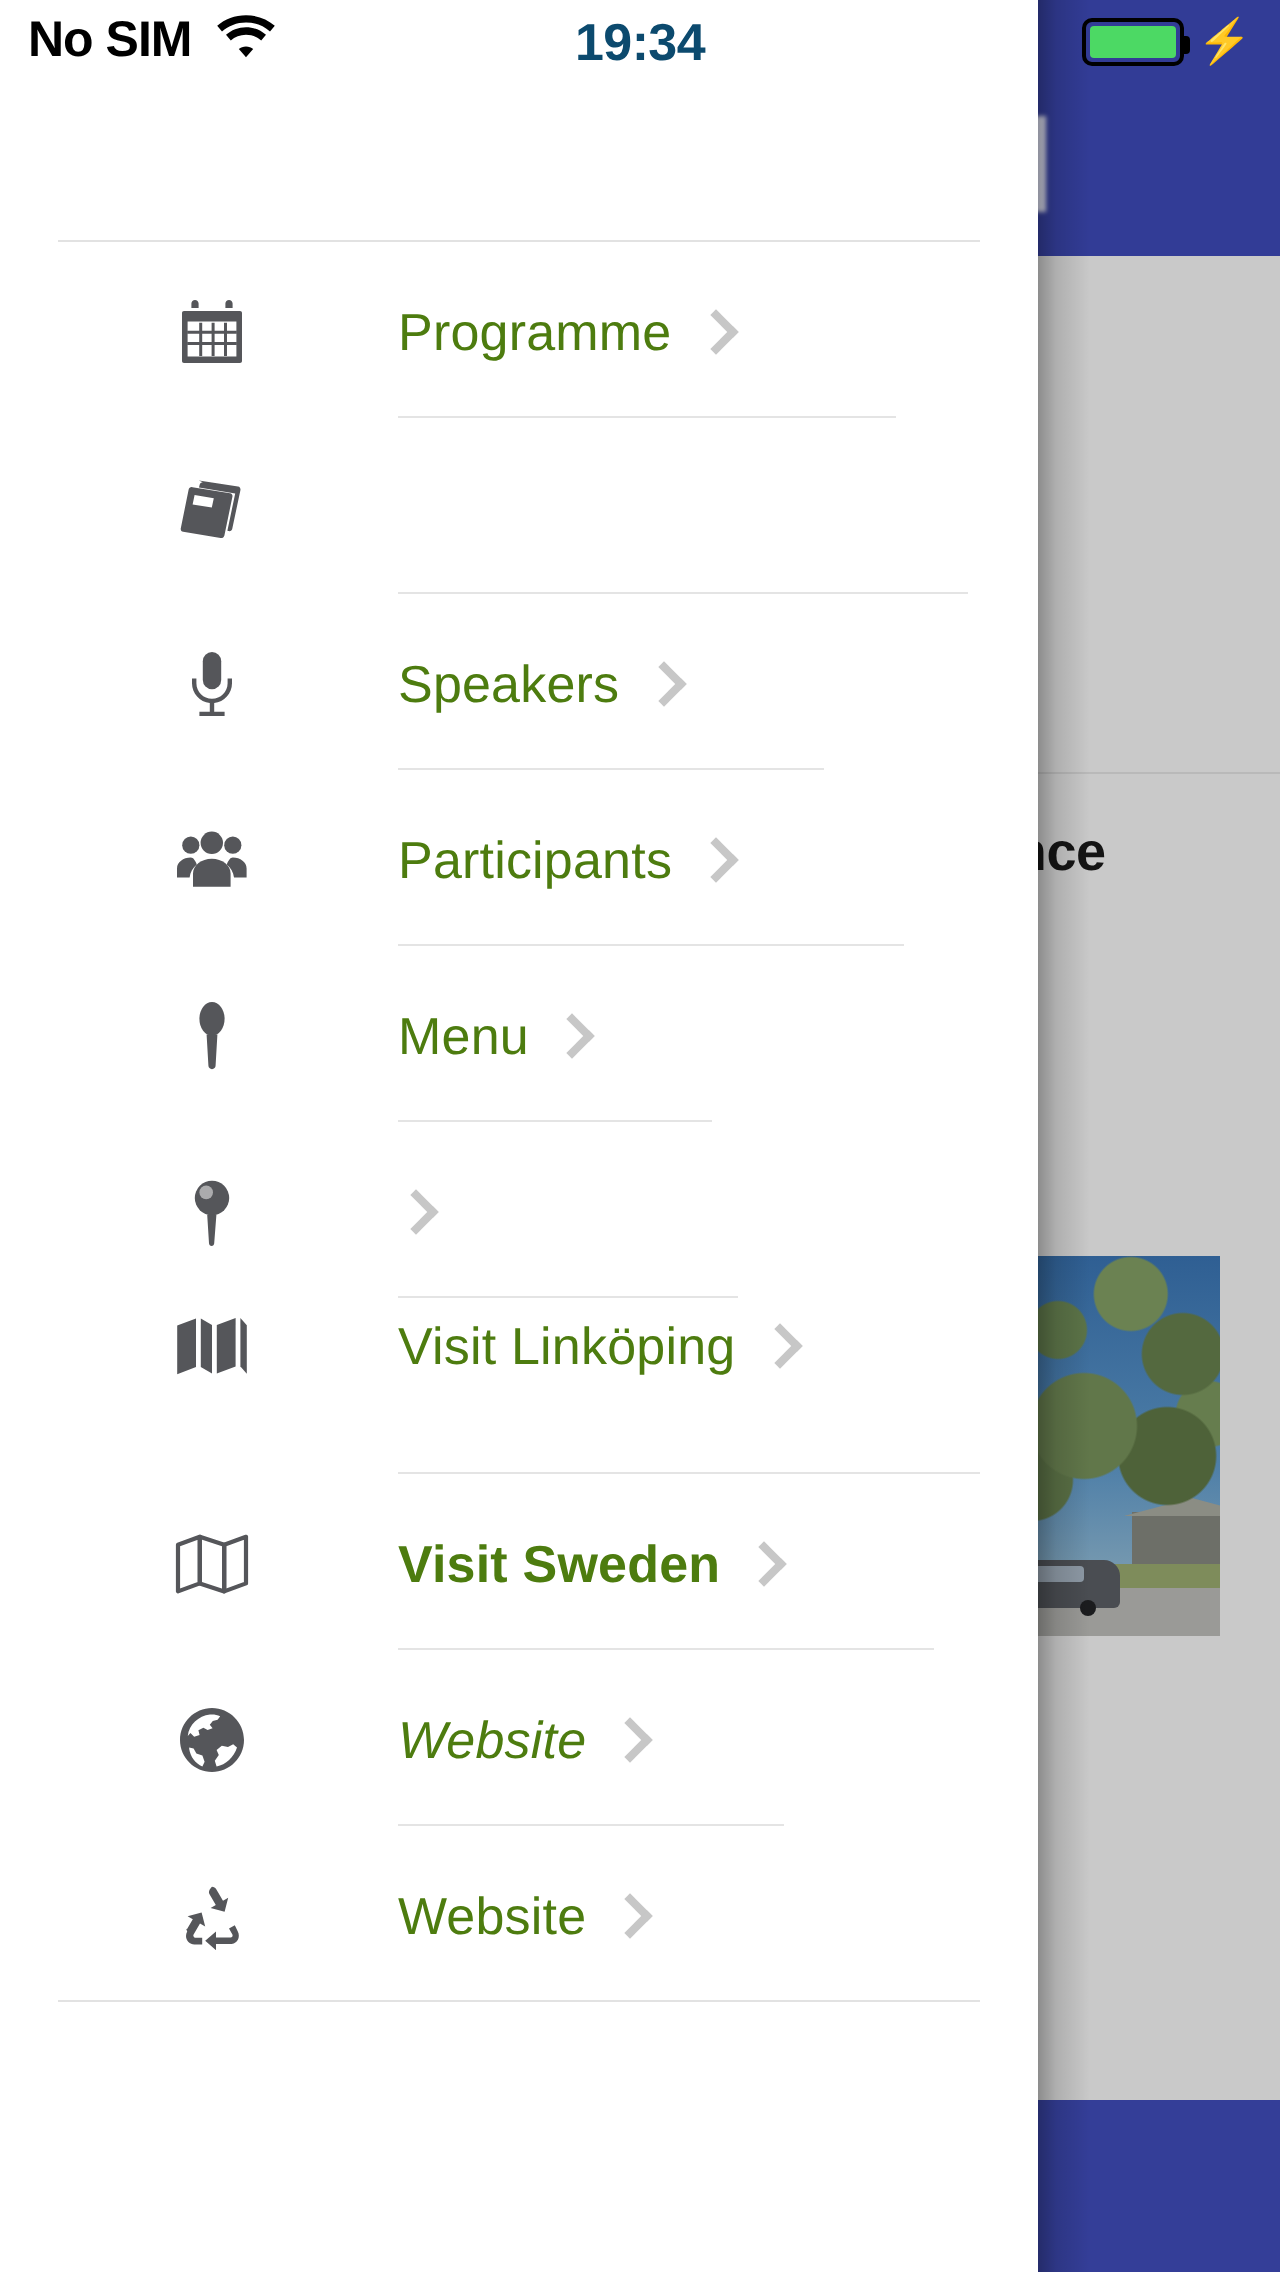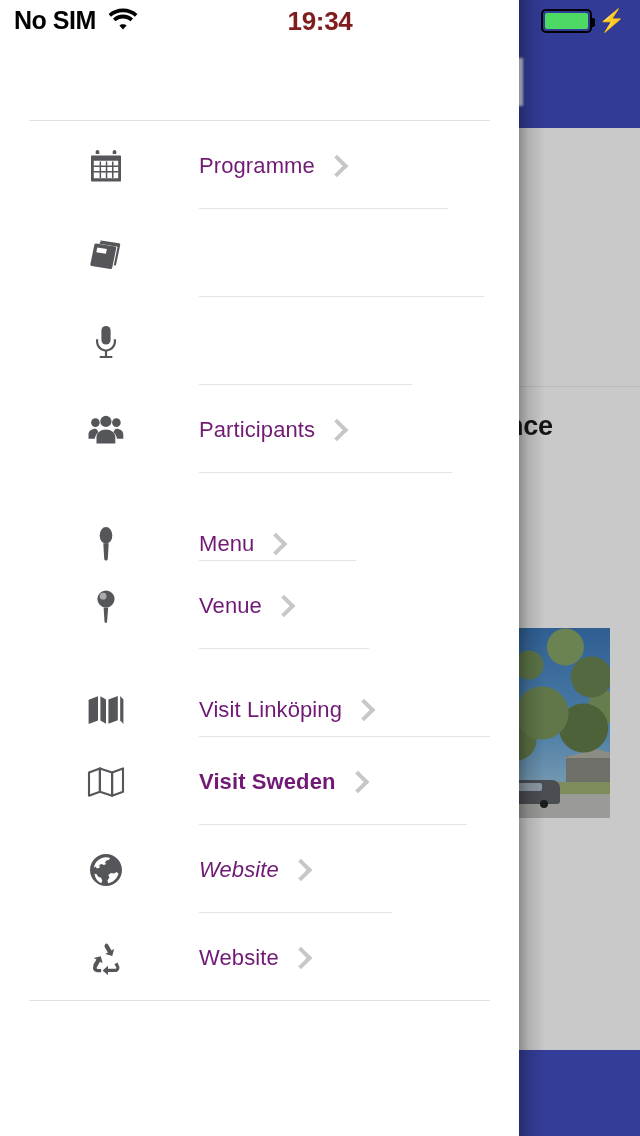--- a/index.html
+++ b/index.html
@@ -174,21 +174,21 @@
     letter-spacing: -.5px;
     color: #000;
   }
   #status-time {
     position: absolute;
     left: 0; right: 0; top: 6px;
     text-align: center;
     font-size: 26px;
     font-weight: bold;
     letter-spacing: -.3px;
-    color: #7f1d1d;
+    color: #0c4a6e;
   }
   #status-right {
     position: absolute;
     right: 14px; top: 9px;
     display: flex;
     align-items: center;
     gap: 3px;
   }
   .battery-shell {
     position: relative;
@@ -250,22 +250,22 @@
   }
   .menu-icon svg { display: block; }
   .menu-label-wrap {
     position: absolute;
     left: 199px;
     display: flex;
     align-items: center;
     gap: 13px;
   }
   .menu-label {
-    font-size: 22px;
-    color: #701a75;
+    font-size: 26px;
+    color: #4d7c0f;
     white-space: nowrap;
     letter-spacing: .1px;
   }
   .chevron {
     width: 16px; height: 24px;
     position: relative;
   }
   .chevron:before {
     content: "";
     position: absolute;
@@ -338,39 +338,43 @@
           </div>
         </div>
         <div class="item-divider" style="top: 296px; width: 285px;"></div>
         <div class="menu-item" style="top: 298px;">
           <div class="menu-icon">
             <svg width="36" height="36" viewBox="0 0 36 36" fill="currentColor">
               <rect x="13.4" y="2" width="9.2" height="18.6" rx="4.6"></rect>
               <path d="M8 15.2h2.2v2.4c0 4.3 3.5 7.8 7.8 7.8s7.8-3.5 7.8-7.8v-2.4H28v2.4c0 5.1-3.9 9.4-8.9 9.9v4.4h5.2v2.1h-12.6v-2.1h5.2v-4.4c-5-.5-8.9-4.8-8.9-9.9v-2.4z"></path>
             </svg>
           </div>
+          <div class="menu-label-wrap">
+            <span class="menu-label">Speakers</span>
+            <span class="chevron"></span>
+          </div>
         </div>
         <div class="item-divider" style="top: 384px; width: 213px;"></div>
         <div class="menu-item" style="top: 386px;">
           <div class="menu-icon">
             <svg width="38" height="36" viewBox="0 0 38 36" fill="currentColor">
               <circle cx="8.4" cy="10.6" r="4.3"></circle>
               <circle cx="29.4" cy="10.6" r="4.3"></circle>
               <circle cx="18.9" cy="9.4" r="5.6"></circle>
               <path d="M8.4 16.8c-3.8 0-6.9 2.4-6.9 5.4v4.6h6.3c.3-2.7 1.6-5 3.6-6.6-.9-2-1.7-3.4-3-3.4zm21 0c-1.3 0-2.1 1.4-3 3.4 2 1.6 3.3 3.9 3.6 6.6h6.3v-4.6c0-3-3.1-5.4-6.9-5.4z"></path>
               <path d="M18.9 17.4c-5.2 0-9.4 3.3-9.4 7.4v6.6h18.8v-6.6c0-4.1-4.2-7.4-9.4-7.4z"></path>
             </svg>
           </div>
           <div class="menu-label-wrap">
             <span class="menu-label">Participants</span>
             <span class="chevron"></span>
           </div>
         </div>
         <div class="item-divider" style="top: 472px; width: 253px;"></div>
-        <div class="menu-item" style="top: 500px; text-align: right;">
+        <div class="menu-item" style="top: 474px; text-align: right;">
           <div class="menu-icon">
             <svg width="22" height="36" viewBox="0 0 22 36" fill="currentColor">
               <ellipse cx="11" cy="9.4" rx="6.3" ry="8.4"></ellipse>
               <path d="M8.3 17.2h5.4l-.9 15.6c0 1-.8 1.8-1.8 1.8s-1.8-.8-1.8-1.8L8.3 17.2z"></path>
             </svg>
           </div>
           <div class="menu-label-wrap">
             <span class="menu-label">Menu</span>
             <span class="chevron"></span>
           </div>
@@ -378,26 +382,25 @@
         <div class="item-divider" style="top: 560px; width: 157px;"></div>
         <div class="menu-item" style="top: 562px;">
           <div class="menu-icon">
             <svg width="24" height="36" viewBox="0 0 24 36" fill="currentColor">
               <circle cx="12" cy="11" r="8.6"></circle>
               <circle cx="9.1" cy="8.2" r="3.4" fill="#f2f2f2" opacity=".55"></circle>
               <path d="M9.6 19.4h4.6l-1.1 14.2c0 .8-.6 1.4-1.3 1.4s-1.3-.6-1.3-1.4L9.6 19.4z"></path>
             </svg>
           </div>
           <div class="menu-label-wrap">
-            <span class="menu-label">Venue</span>
             <span class="chevron"></span>
           </div>
         </div>
         <div class="item-divider" style="top: 648px; width: 170px;"></div>
-        <div class="menu-item" style="top: 666px; padding-left: 24px;">
+        <div class="menu-item" style="top: 629px; padding-left: 24px;">
           <div class="menu-icon">
             <svg width="40" height="36" viewBox="0 0 40 36" fill="currentColor">
               <path d="M2.6 7.8 12 4.2v24.3l-9.4 3.6V7.8z"></path>
               <path d="M14.4 4.2l5.6 3.3v24.3l-5.6-3.3V4.2z"></path>
               <path d="M22.4 7.5 31.8 4v24.3l-9.4 3.5V7.5z"></path>
               <path d="M34.2 4l3.2 3.6v24.3L34.2 28.3V4z"></path>
             </svg>
           </div>
           <div class="menu-label-wrap">
             <span class="menu-label">Visit Linköping</span>

